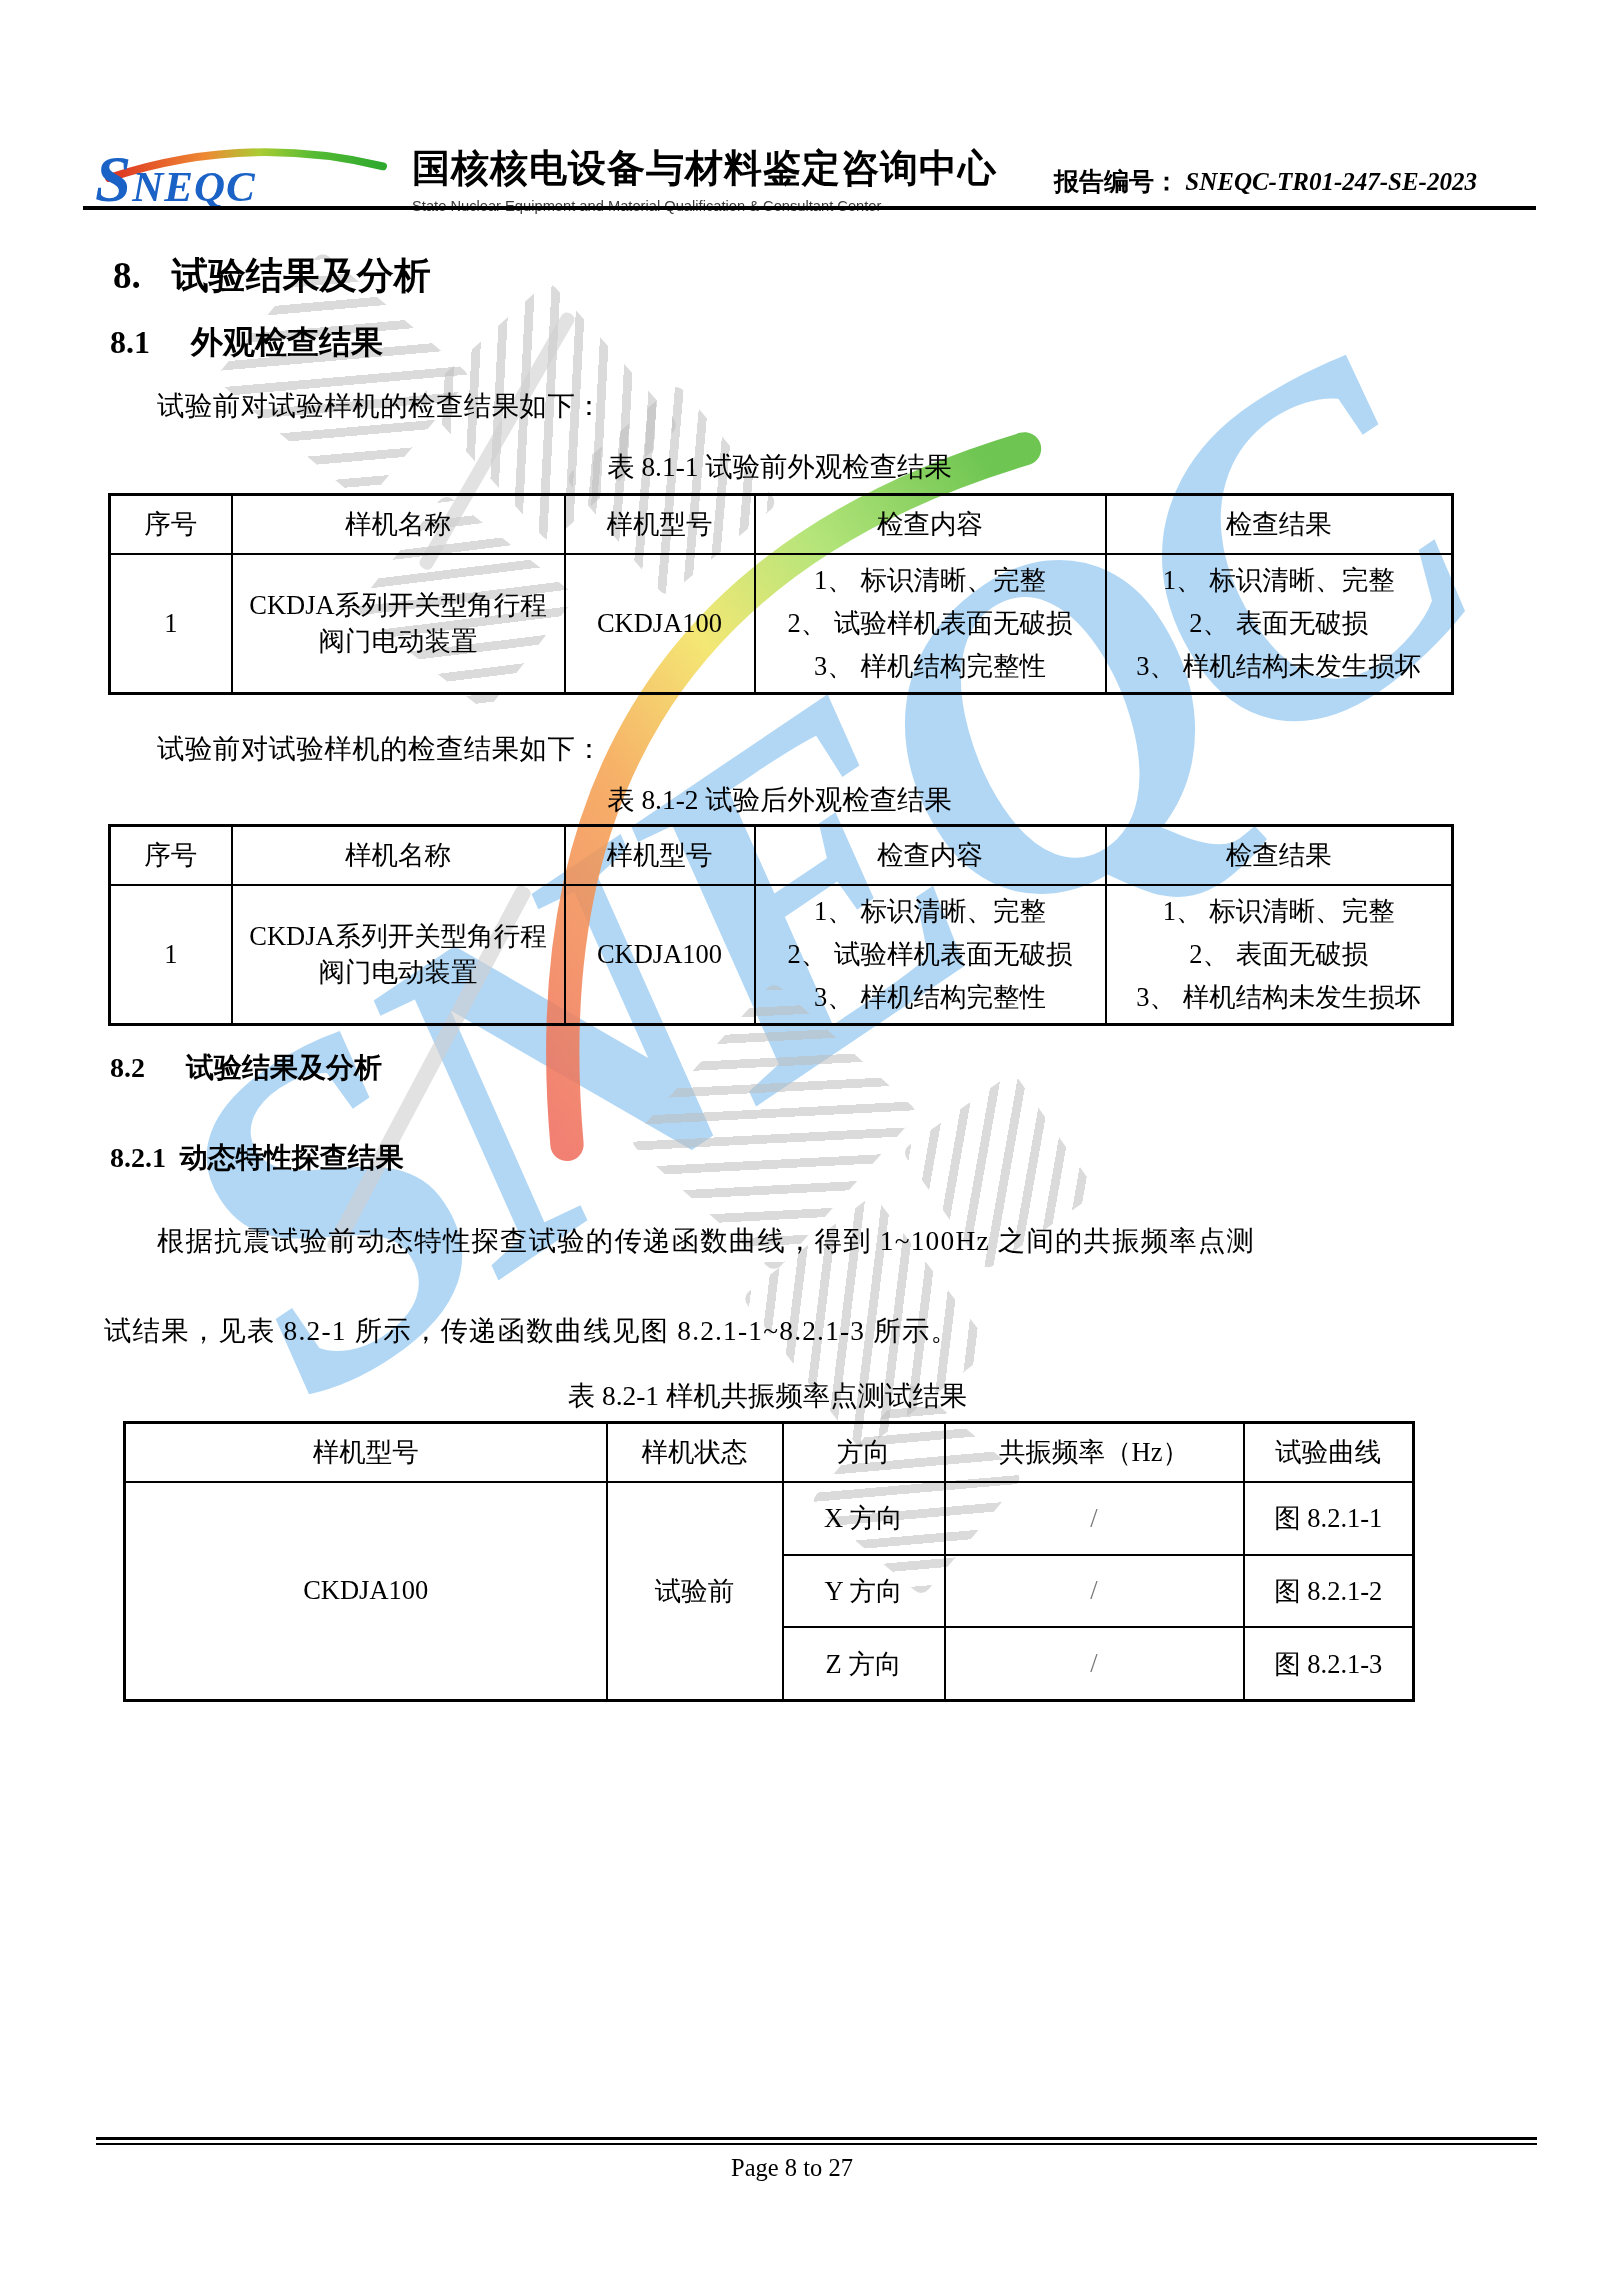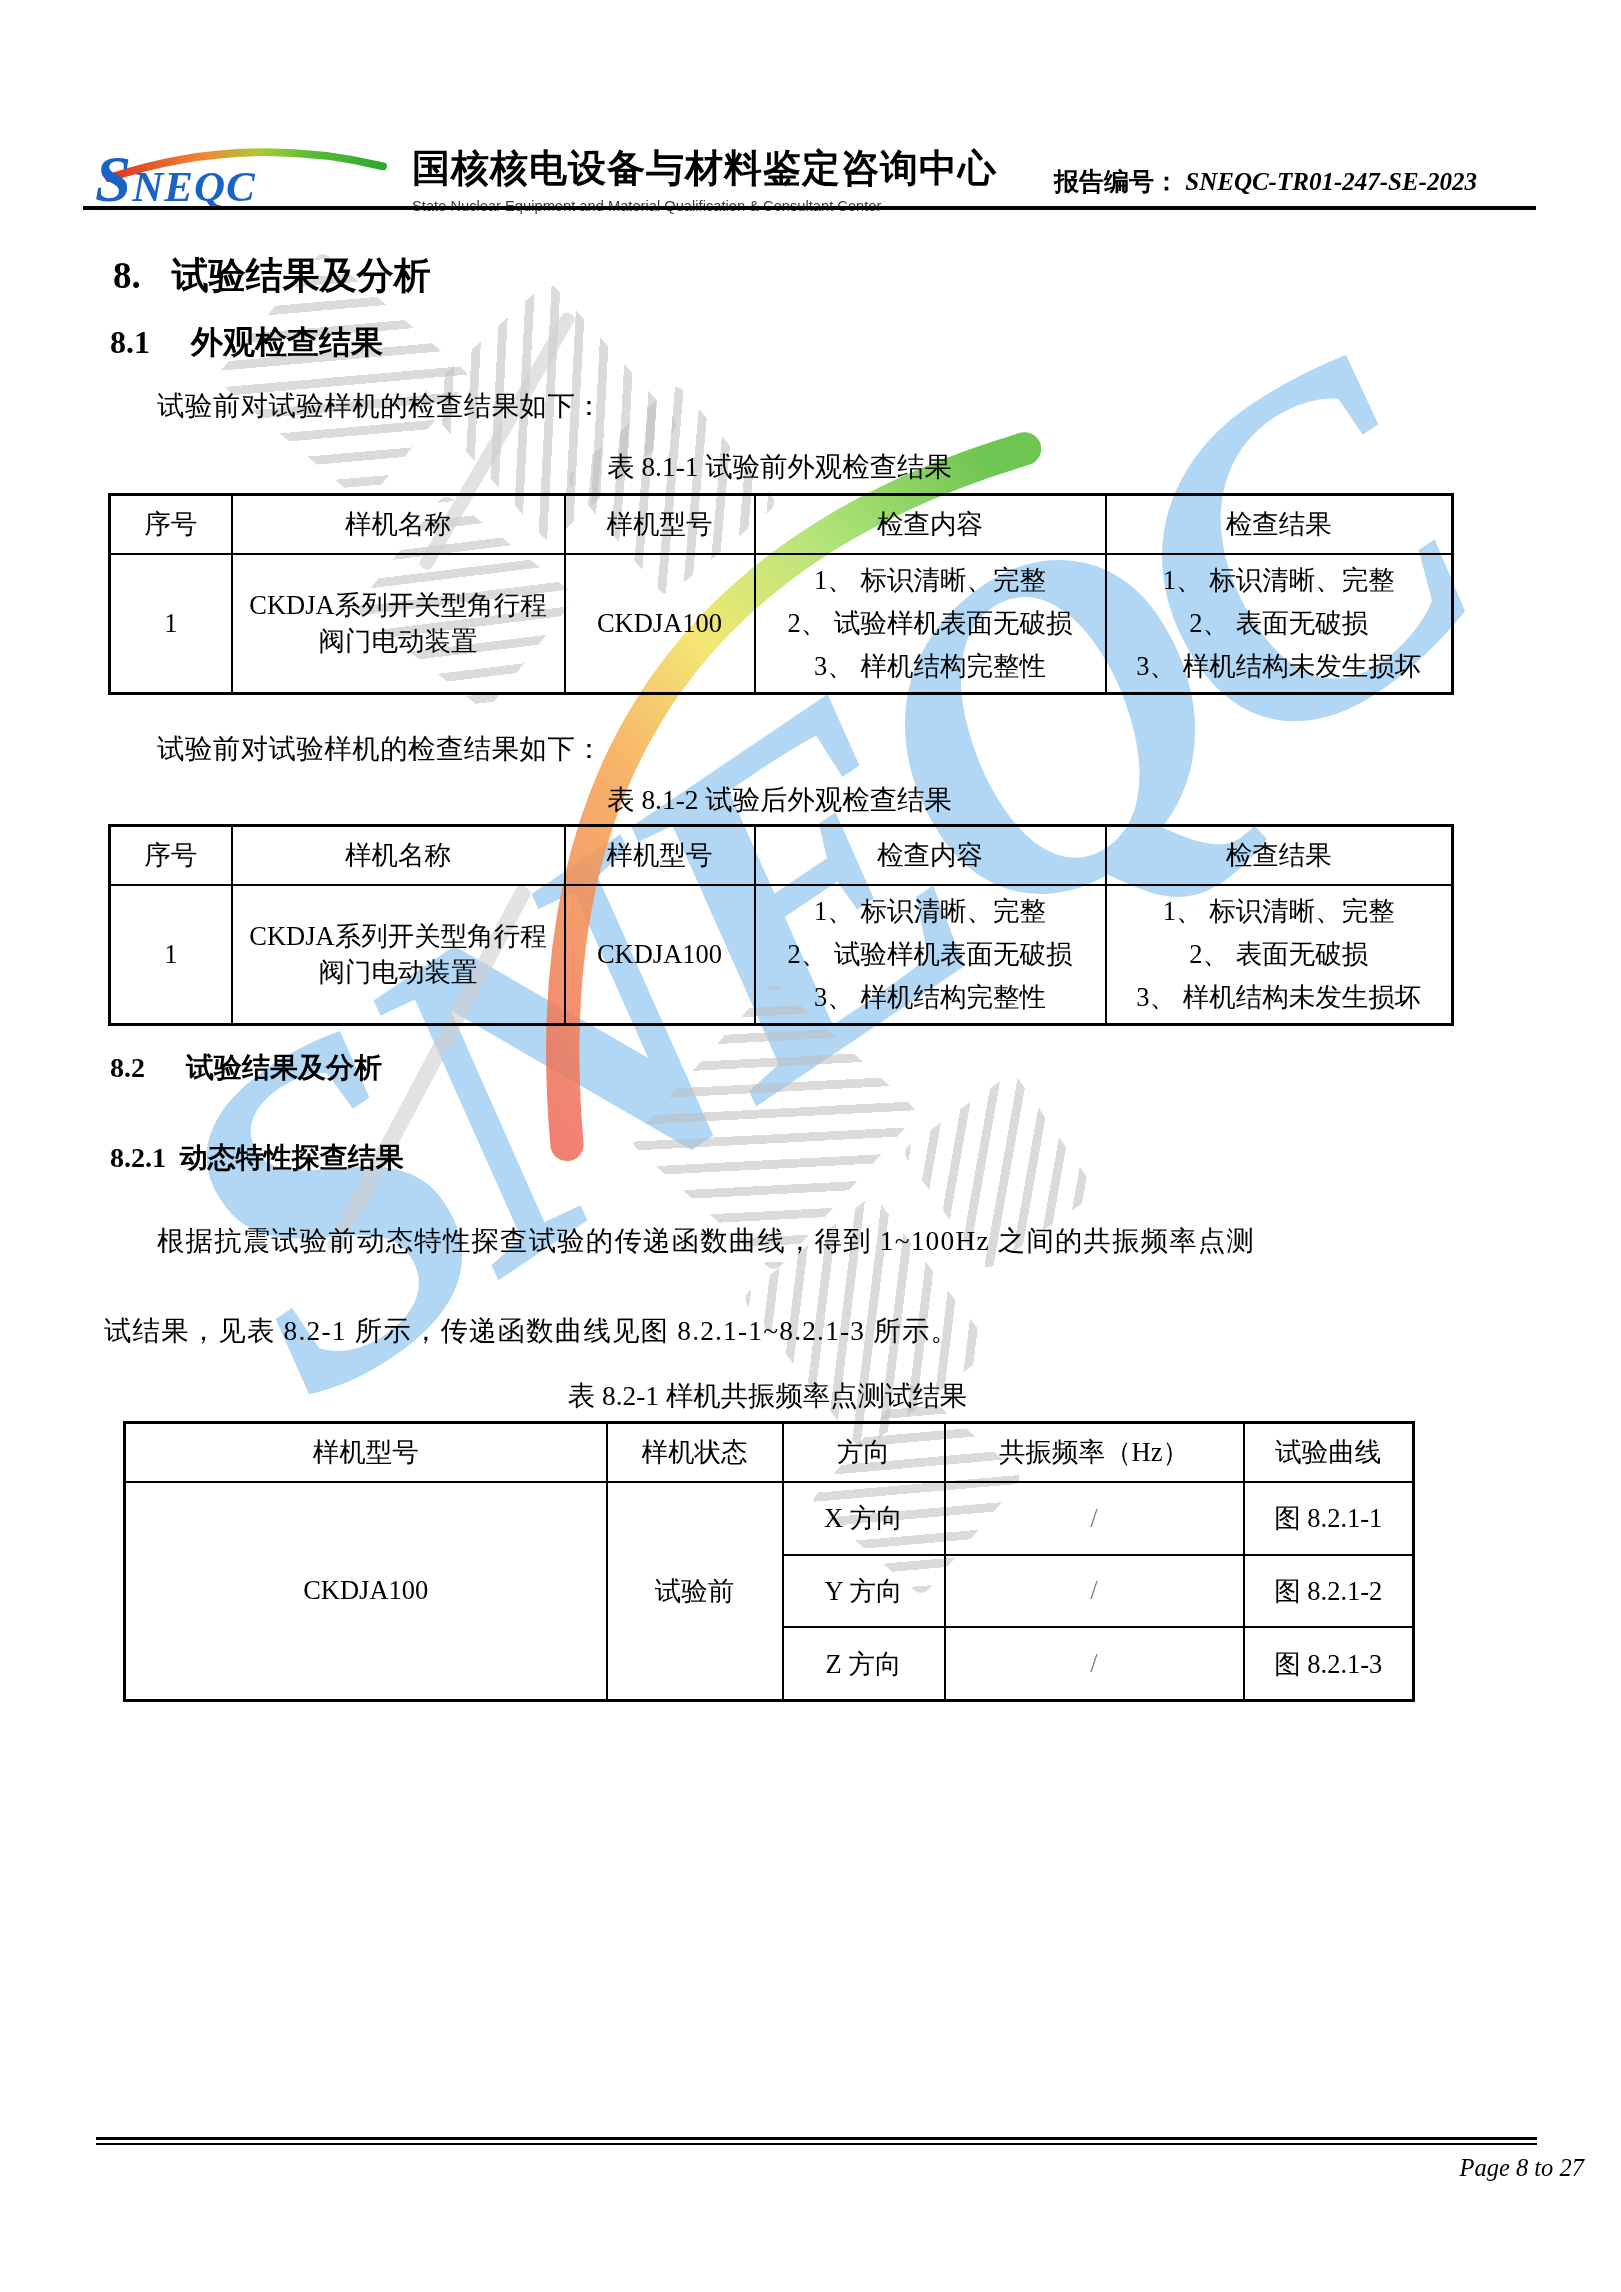--- a/index.html
+++ b/index.html
@@ -85,22 +85,22 @@
   .t821 th{height:65px;}
   .t821 td{height:63px;}
   .freq{color:#777;}
 
   
   .footer-rule{
     position:absolute;left:96px;top:2137px;width:1441px;height:2.9px;
     border-top:3.9px solid #000;border-bottom:2px solid #000;
   }
   .footer-text{
-    position:absolute;left:0;top:2154px;width:1584px;text-align:right;
-    font-style:italic;font-size:24.5px;
+    position:absolute;left:0;top:2154px;width:1584px;text-align:center;
+    font-size:24.5px;
   }
 </style>
 </head>
 <body>
 
 <div class="page">
 
   <div class="wm">
     <div class="wm-sneqc">SNEQC</div>
     <svg class="wm-arc" width="549" height="774" viewBox="0 0 560 790">

